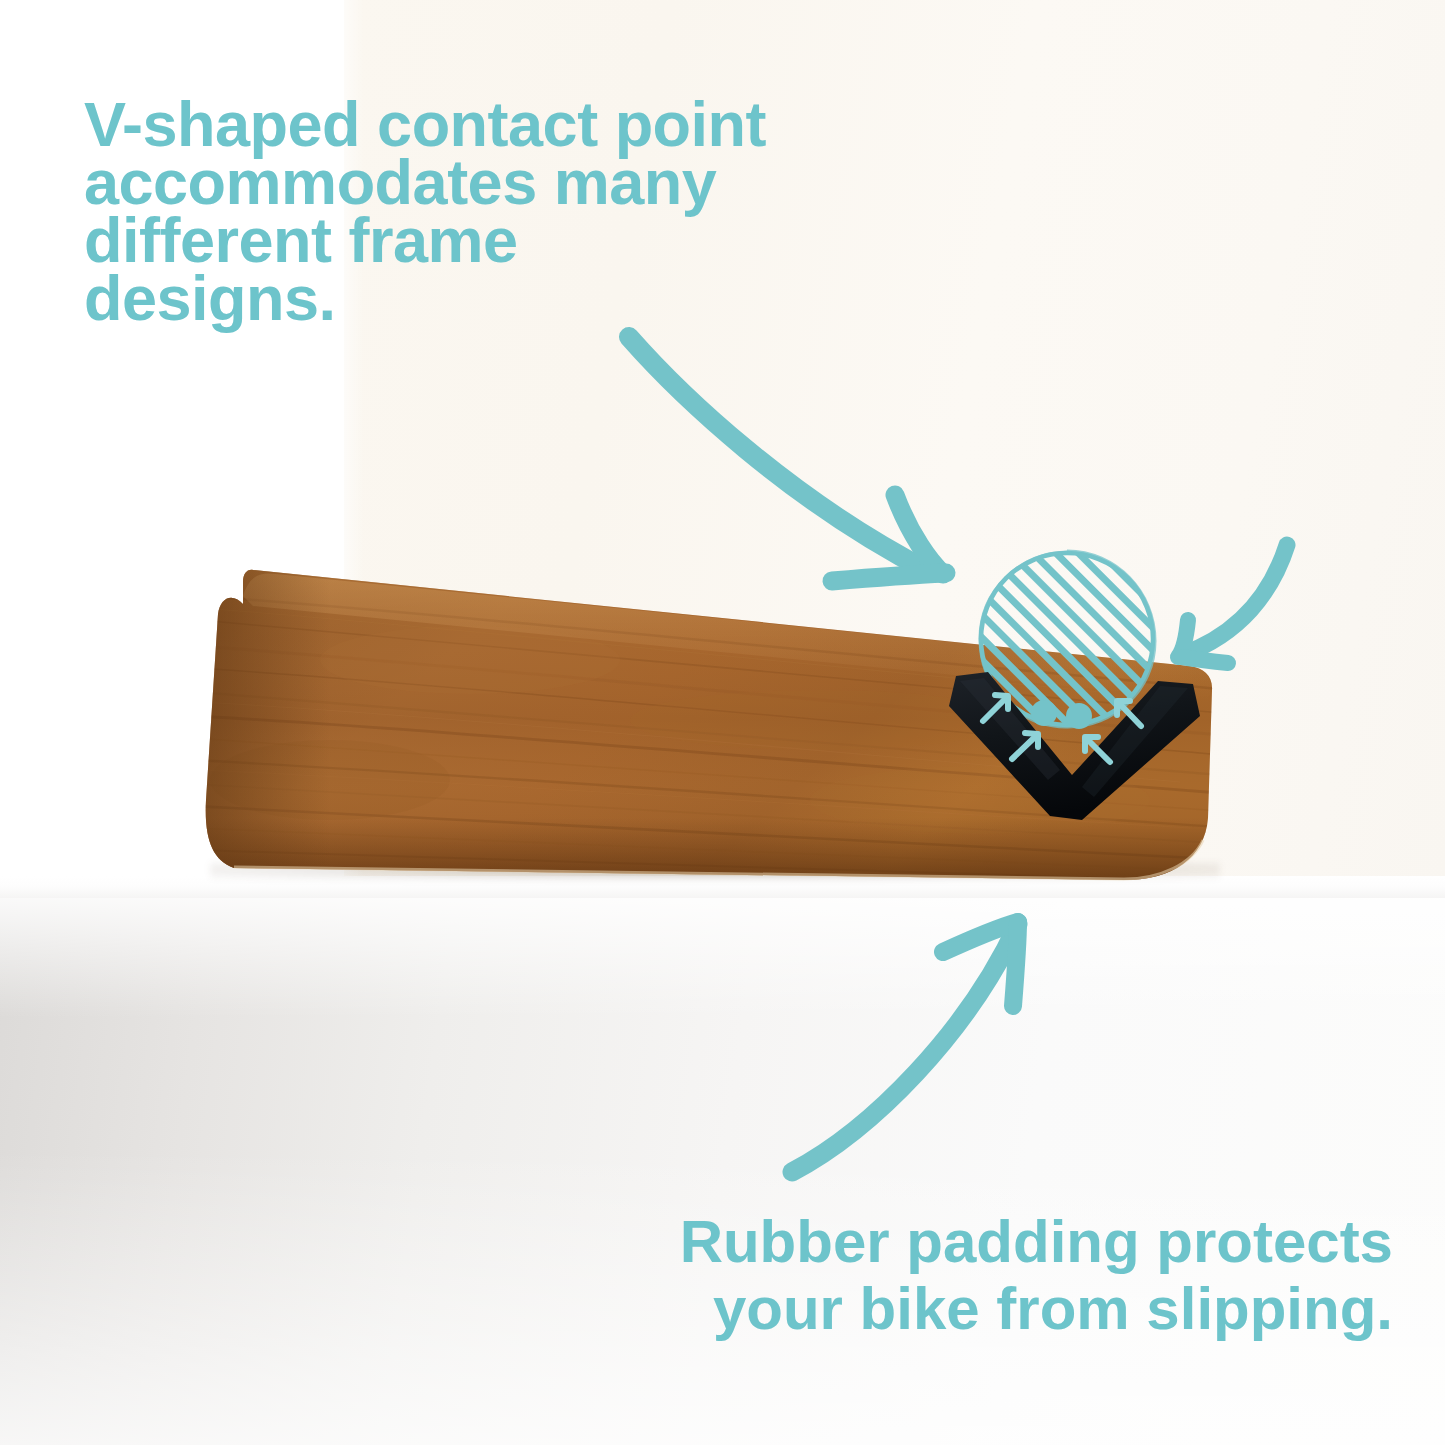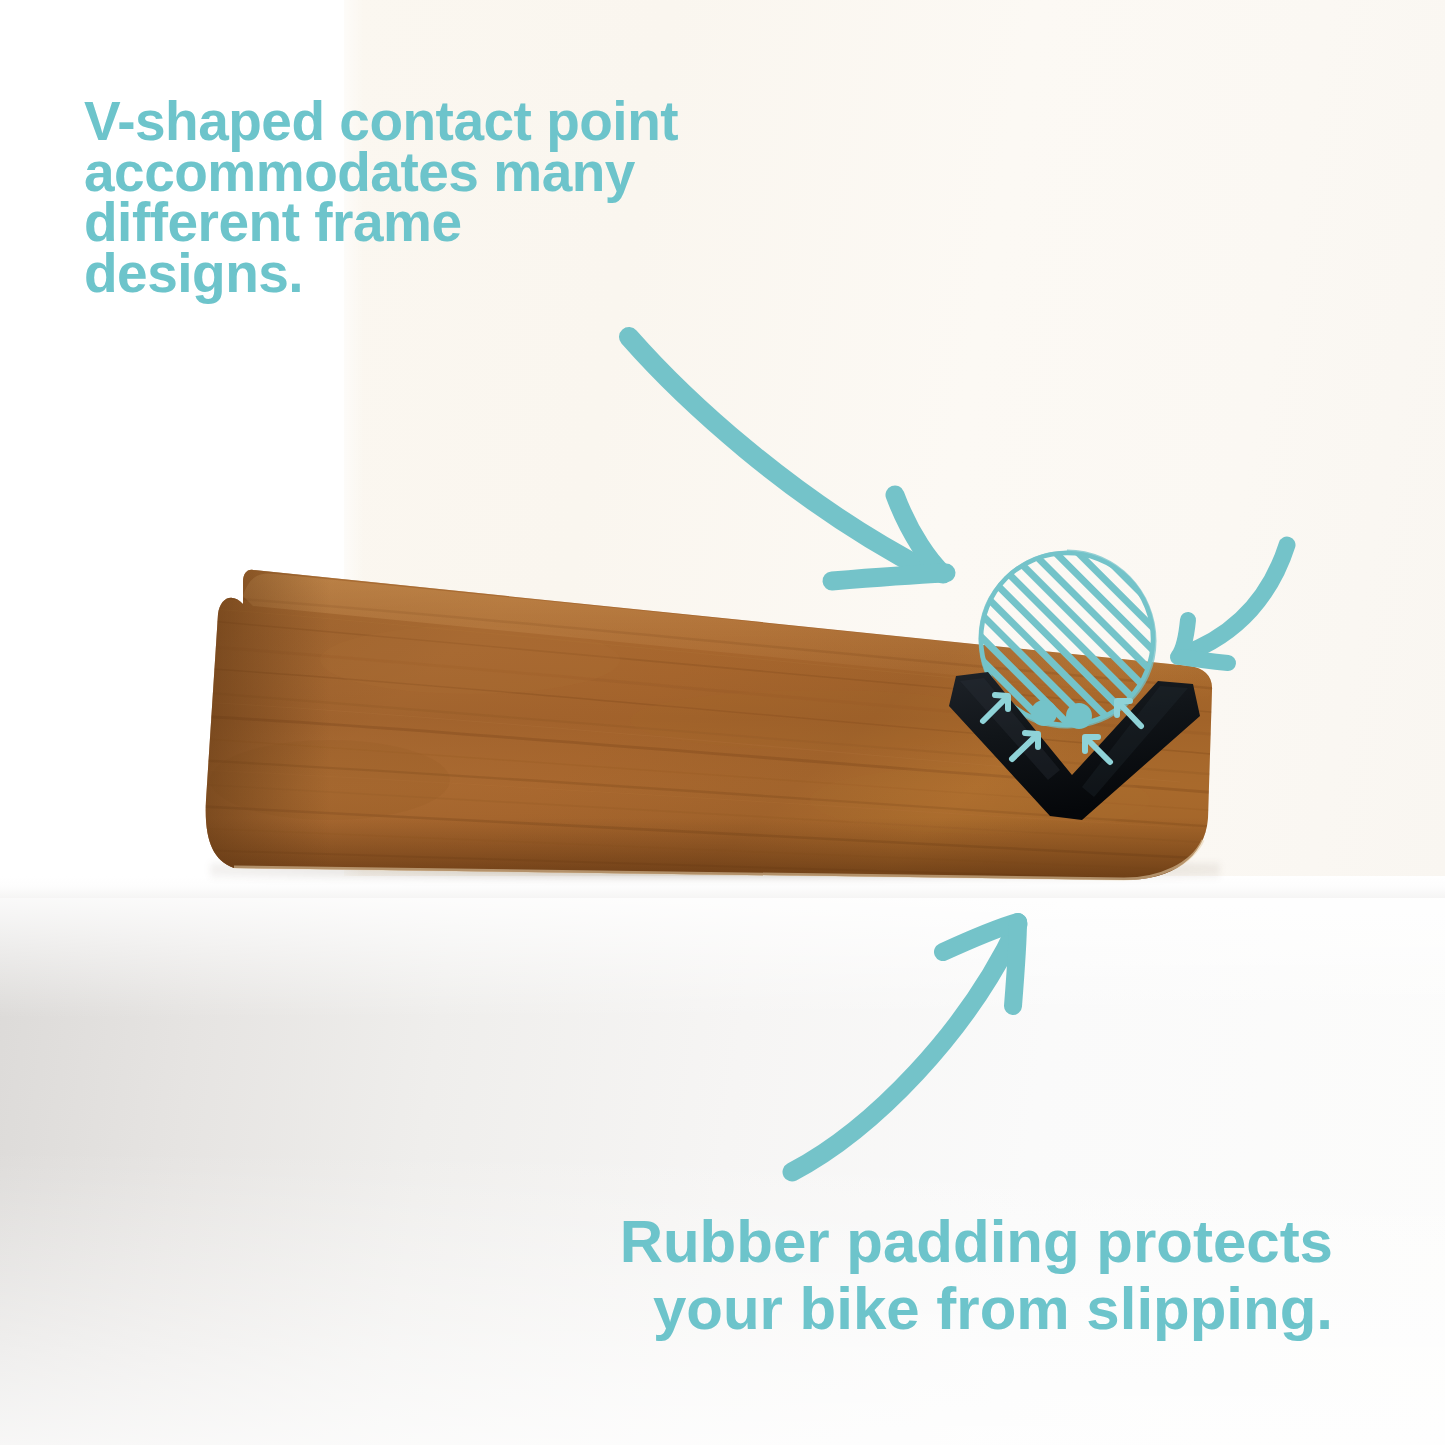--- a/index.html
+++ b/index.html
@@ -82,42 +82,42 @@
 
   
   .arrow-layer { position: absolute; left: 0; top: 0; }
 
   
   .headline {
     position: absolute;
     left: 84px; top: 96px;
     width: 880px;
     color: #6dc4cb;
-    font-size: 55px;
+    font-size: 63px;
     font-weight: bold;
     line-height: 0.92;
     letter-spacing: -0.5px;
     white-space: pre-line;
   }
   .callout-right {
     position: absolute;
     right: 68px; top: 334px;
     width: 520px;
     color: #6dc4cb;
     font-size: 35px;
     font-weight: bold;
     line-height: 1.06;
     text-align: right;
     white-space: pre-line;
   }
   .bottom-caption {
     position: absolute;
     left: 0; top: 1208px;
     width: 1445px;
-    padding-right: 112px;
+    padding-right: 52px;
     box-sizing: border-box;
     color: #6dc4cb;
     font-size: 60px;
     font-weight: bold;
     line-height: 1.12;
     text-align: right;
     white-space: pre-line;
   }
 </style>
 </head>

